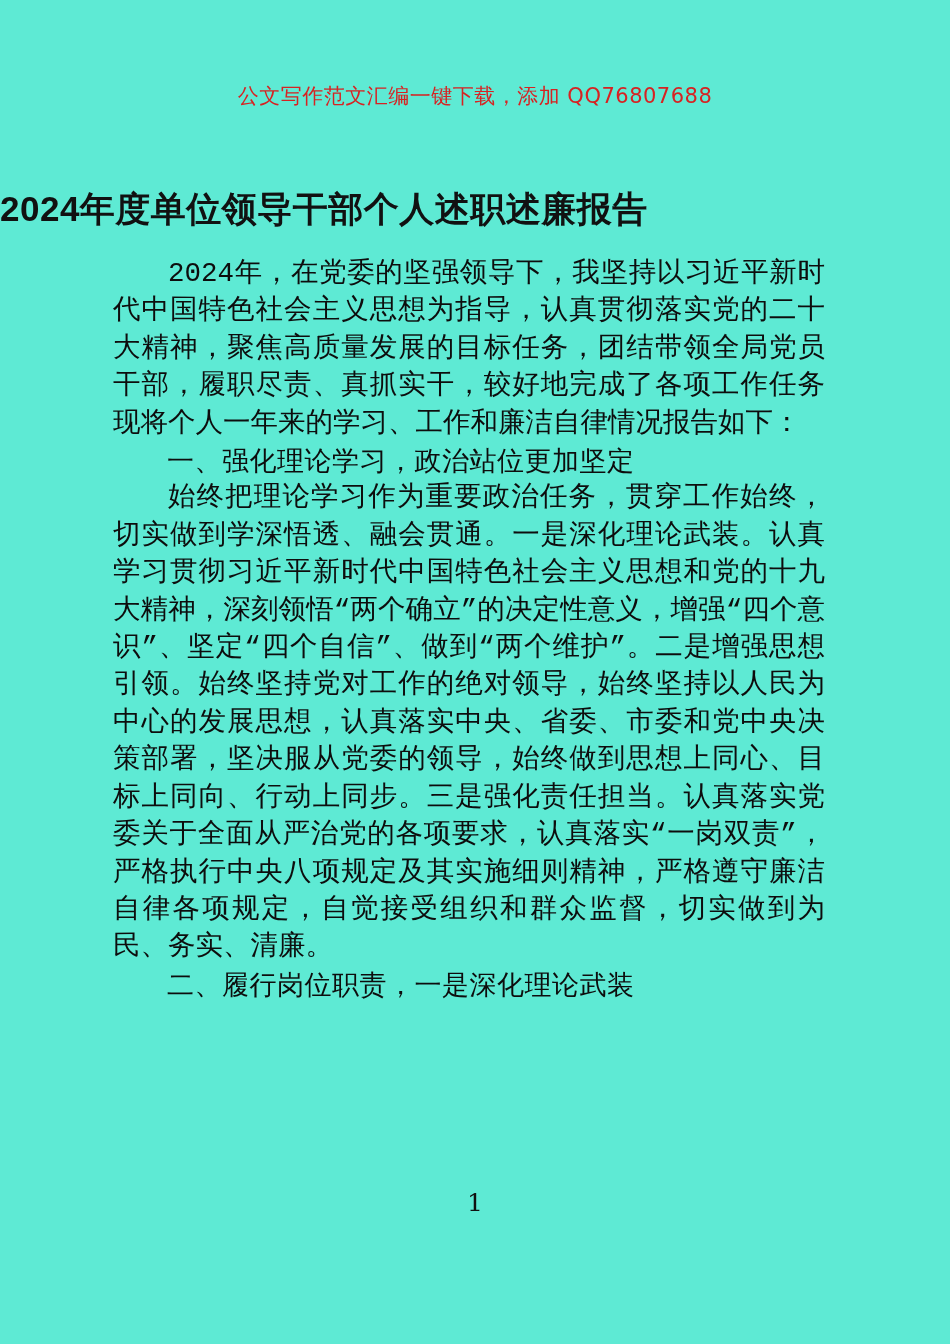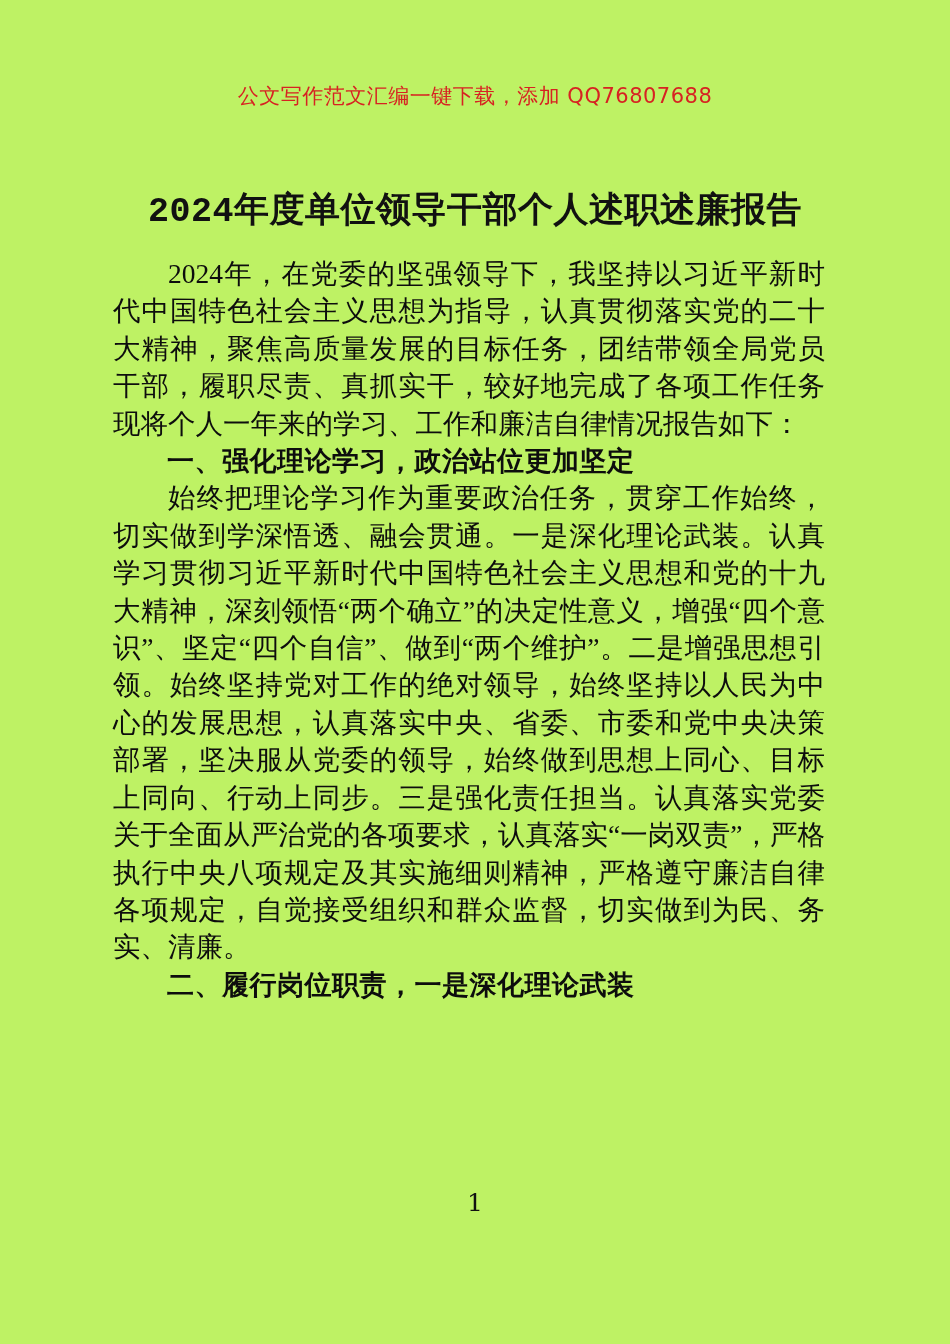--- a/index.html
+++ b/index.html
@@ -11,21 +11,21 @@
     width: 950px;
     height: 1344px;
     position: relative;
     font-family: "DejaVu Sans", "Liberation Sans", sans-serif;
     -webkit-font-smoothing: antialiased;
   }
 
   .page {
     position: absolute;
     inset: 0;
-    background: #bef264;
+    background: #5eead4;
   }
 
   
   .watermark {
     position: absolute;
     top: 82px;
     left: 0;
     width: 950px;
     text-align: center;
     color: #d72222;
@@ -34,60 +34,60 @@
     letter-spacing: 0.5px;
     white-space: nowrap;
   }
 
   
   .doc-title {
     position: absolute;
     top: 163px;
     left: 0;
     width: 950px;
-    text-align: center;
+    text-align: left;
     font-size: 35px;
     font-weight: bold;
     color: #111111;
-    font-family: Liberation Mono, monospace;
+    font-family: Liberation Sans, sans-serif;
     letter-spacing: 0.5px;
     white-space: nowrap;
   }
 
   
   .body-col {
     position: absolute;
     top: 255px;
     left: 113px;
     width: 712px;
   }
 
   .para {
     font-size: 27.5px;
     line-height: 37.4px;
     color: #0d0d0d;
     text-align: justify;
     text-align-last: left;
     text-justify: inter-character;
     margin: 0;
-    font-family: Liberation Serif, serif;
+    font-family: Liberation Mono, monospace;
     letter-spacing: 0px;
     word-break: break-all;
   }
   .para.indent { text-indent: 2em; }
 
   
   .heading {
     font-size: 27px;
     line-height: 37.4px;
     color: #0d0d0d;
     margin: 0;
     text-indent: 2em;
     font-family: "DejaVu Serif", "Liberation Serif", serif;
-    font-weight: bold;
+    font-weight: normal;
     letter-spacing: 0.5px;
     white-space: nowrap;
   }
 
   
   .page-number {
     position: absolute;
     top: 1188px;
     left: 0;
     width: 950px;

